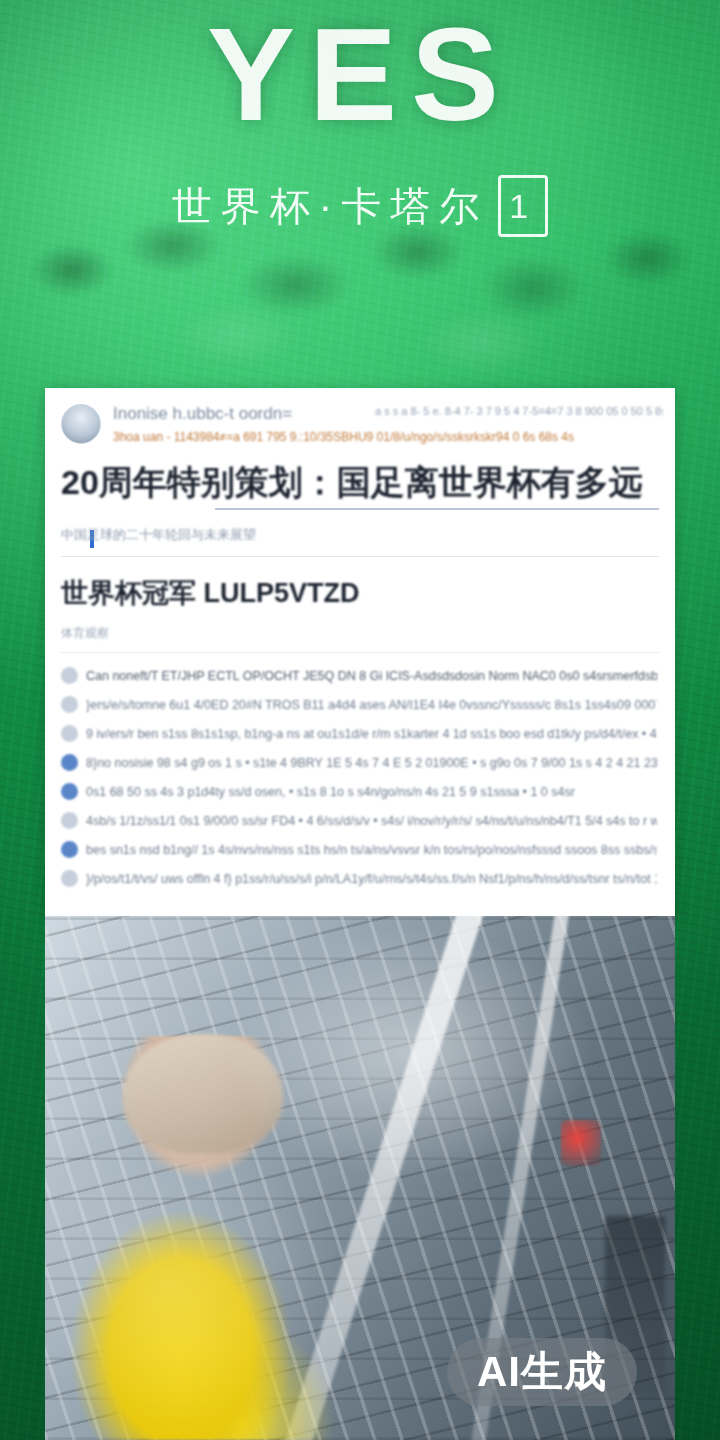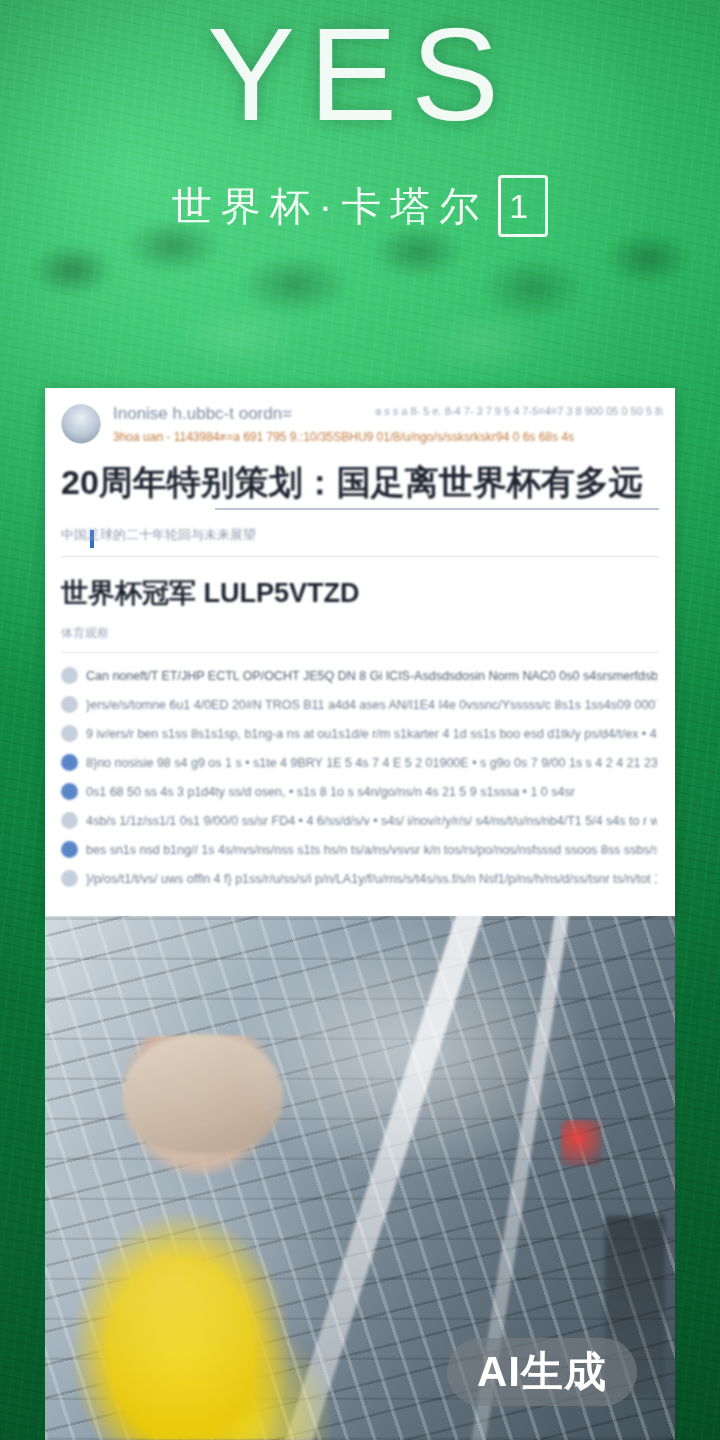--- a/index.html
+++ b/index.html
@@ -55,21 +55,21 @@
 
   
   .hero {
     position: absolute;
     left: 0; right: 0;
     top: 10px;
     text-align: center;
   }
   .hero-title {
     font-size: 132px;
-    font-weight: normal;
+    font-weight: bold;
     letter-spacing: 14px;
     color: rgba(255,255,255,0.93);
     line-height: 0.98;
     text-shadow: 0 0 18px rgba(0,0,0,0.25);
     filter: blur(0.6px);
   }
   .hero-sub {
     margin-top: 36px;
     font-size: 40px;
     letter-spacing: 9px;

